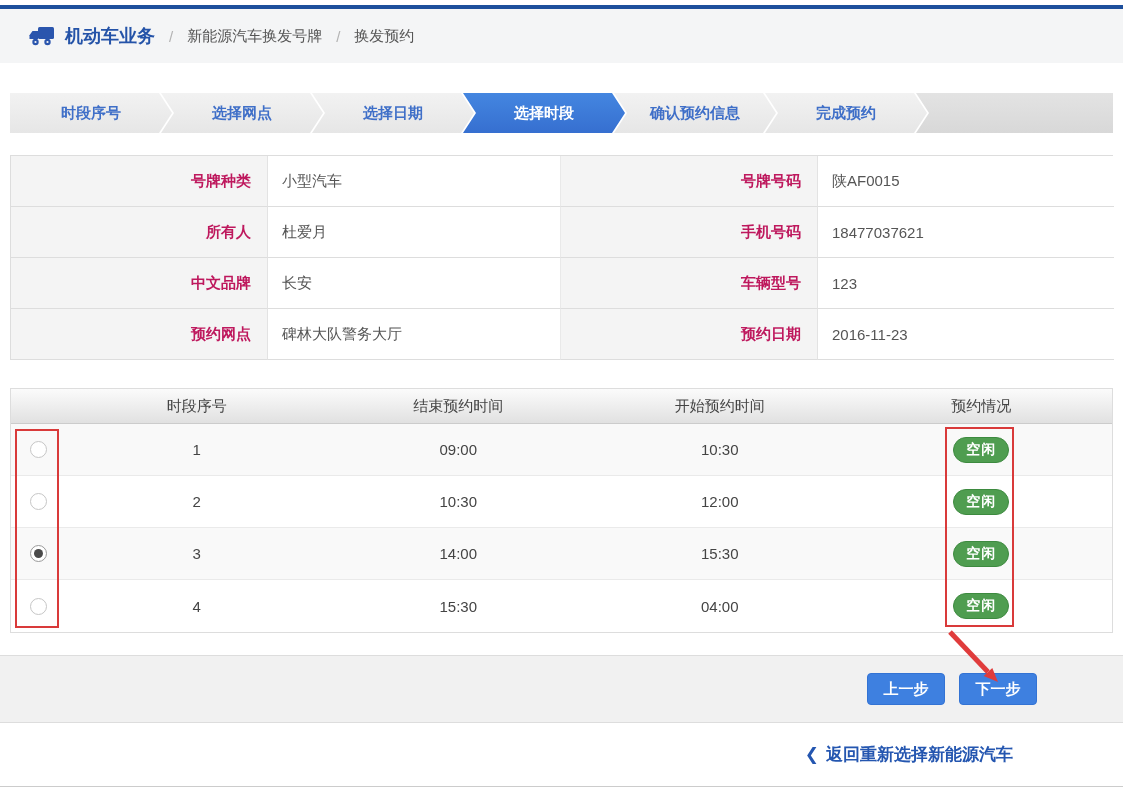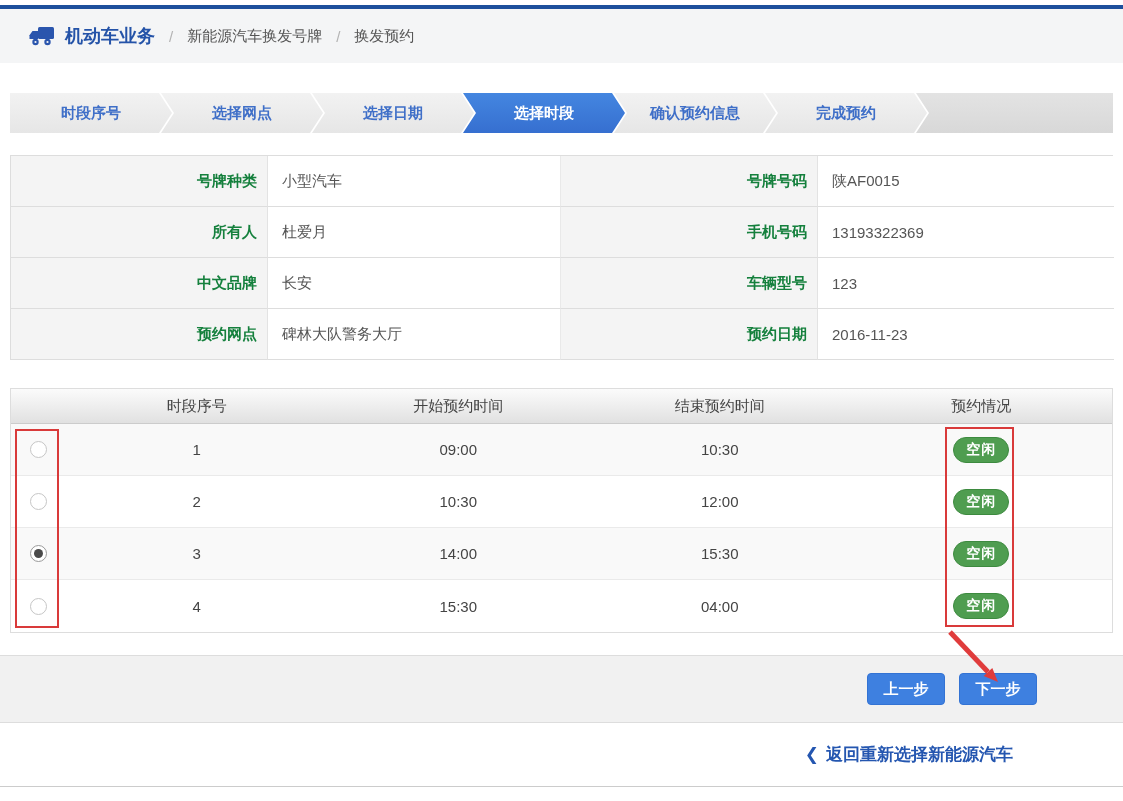--- a/index.html
+++ b/index.html
@@ -36,22 +36,22 @@
     clip-path:polygon(0 0, 100% 0, 100% 100%, 0 100%, 13px 50%);
   }
 
   .info-table {
     margin:22px 10px 0 10px; display:grid;
     grid-template-columns:257px 293px 257px 296px;
     border:1px solid #ddd; border-bottom:none;
   }
   .cell { height:51px; border-bottom:1px solid #ddd; display:flex; align-items:center; font-size:15px; }
   .cell.label {
-    background:#f4f4f4; justify-content:flex-end; padding-right:10px;
-    font-weight:bold; color:#15803d; border-right:1px solid #e3e3e3;
+    background:#f4f4f4; justify-content:flex-end; padding-right:16px;
+    font-weight:bold; color:#be185d; border-right:1px solid #e3e3e3;
   }
   .cell.value { background:#fff; padding-left:14px; color:#555; border-right:1px solid #e9e9e9; }
   .cell.value:nth-child(4n) { border-right:none; }
 
   .slot-table { margin:28px 10px 0 10px; border:1px solid #ddd; }
   .srow { display:grid; grid-template-columns:55px 1fr 1fr 1fr 1fr; height:52px; border-bottom:1px solid #eaeaea; }
   .srow:last-child { border-bottom:none; }
   .srow.shead {
     height:35px; background:linear-gradient(#fbfbfb,#e1e1e1);
     border-bottom:1px solid #ccc;
@@ -150,37 +150,37 @@
   </div>
 
 <div class="info-table" id="infoTable">
     <div class="cell label">号牌种类</div>
     <div class="cell value">小型汽车</div>
     <div class="cell label">号牌号码</div>
     <div class="cell value">陕AF0015</div>
     <div class="cell label">所有人</div>
     <div class="cell value">杜爱月</div>
     <div class="cell label">手机号码</div>
-    <div class="cell value">13193322369</div>
+    <div class="cell value">18477037621</div>
     <div class="cell label">中文品牌</div>
     <div class="cell value">长安</div>
     <div class="cell label">车辆型号</div>
     <div class="cell value">123</div>
     <div class="cell label">预约网点</div>
     <div class="cell value">碑林大队警务大厅</div>
     <div class="cell label">预约日期</div>
     <div class="cell value">2016-11-23</div>
   </div>
 
 <div class="slot-table" id="slotTable">
     <div class="srow shead">
       <div class="scell"></div>
       <div class="scell sheadcell">时段序号</div>
+      <div class="scell sheadcell">结束预约时间</div>
       <div class="scell sheadcell">开始预约时间</div>
-      <div class="scell sheadcell">结束预约时间</div>
       <div class="scell sheadcell">预约情况</div>
     </div>
     <div class="srow odd">
       <div class="scell">
         <span class="radio"></span>
       </div>
       <div class="scell">1</div>
       <div class="scell">09:00</div>
       <div class="scell">10:30</div>
       <div class="scell">

